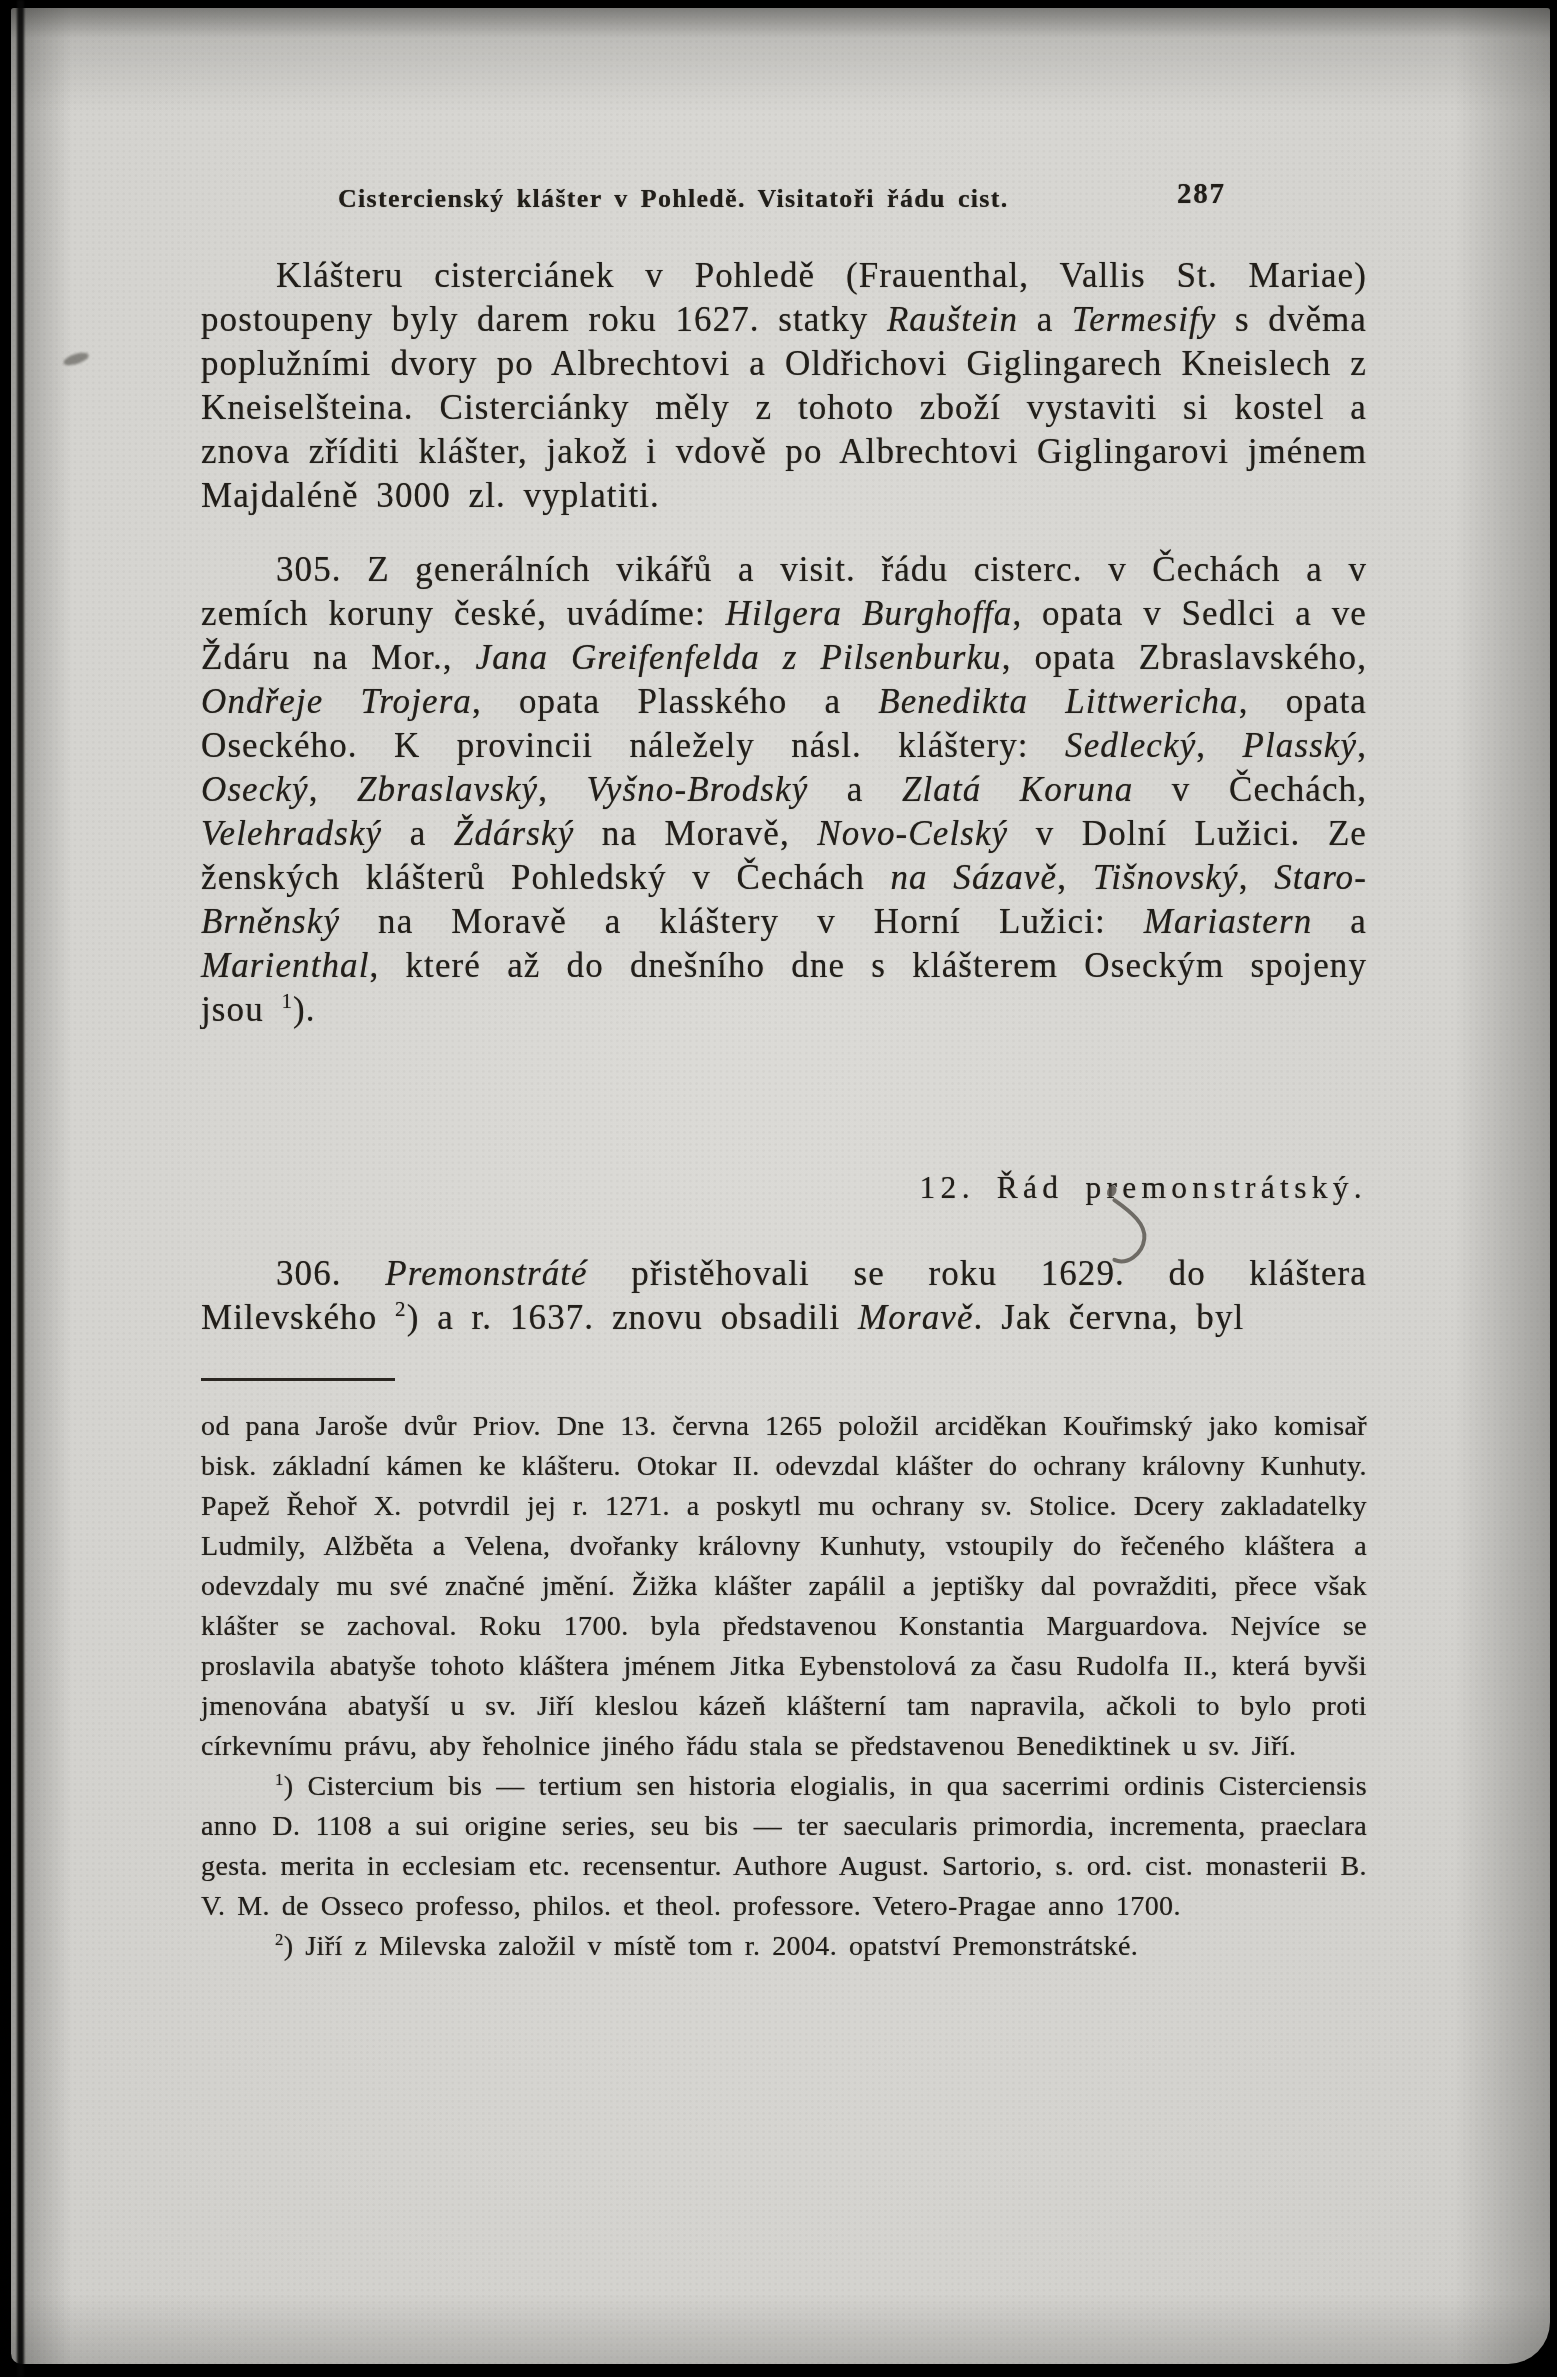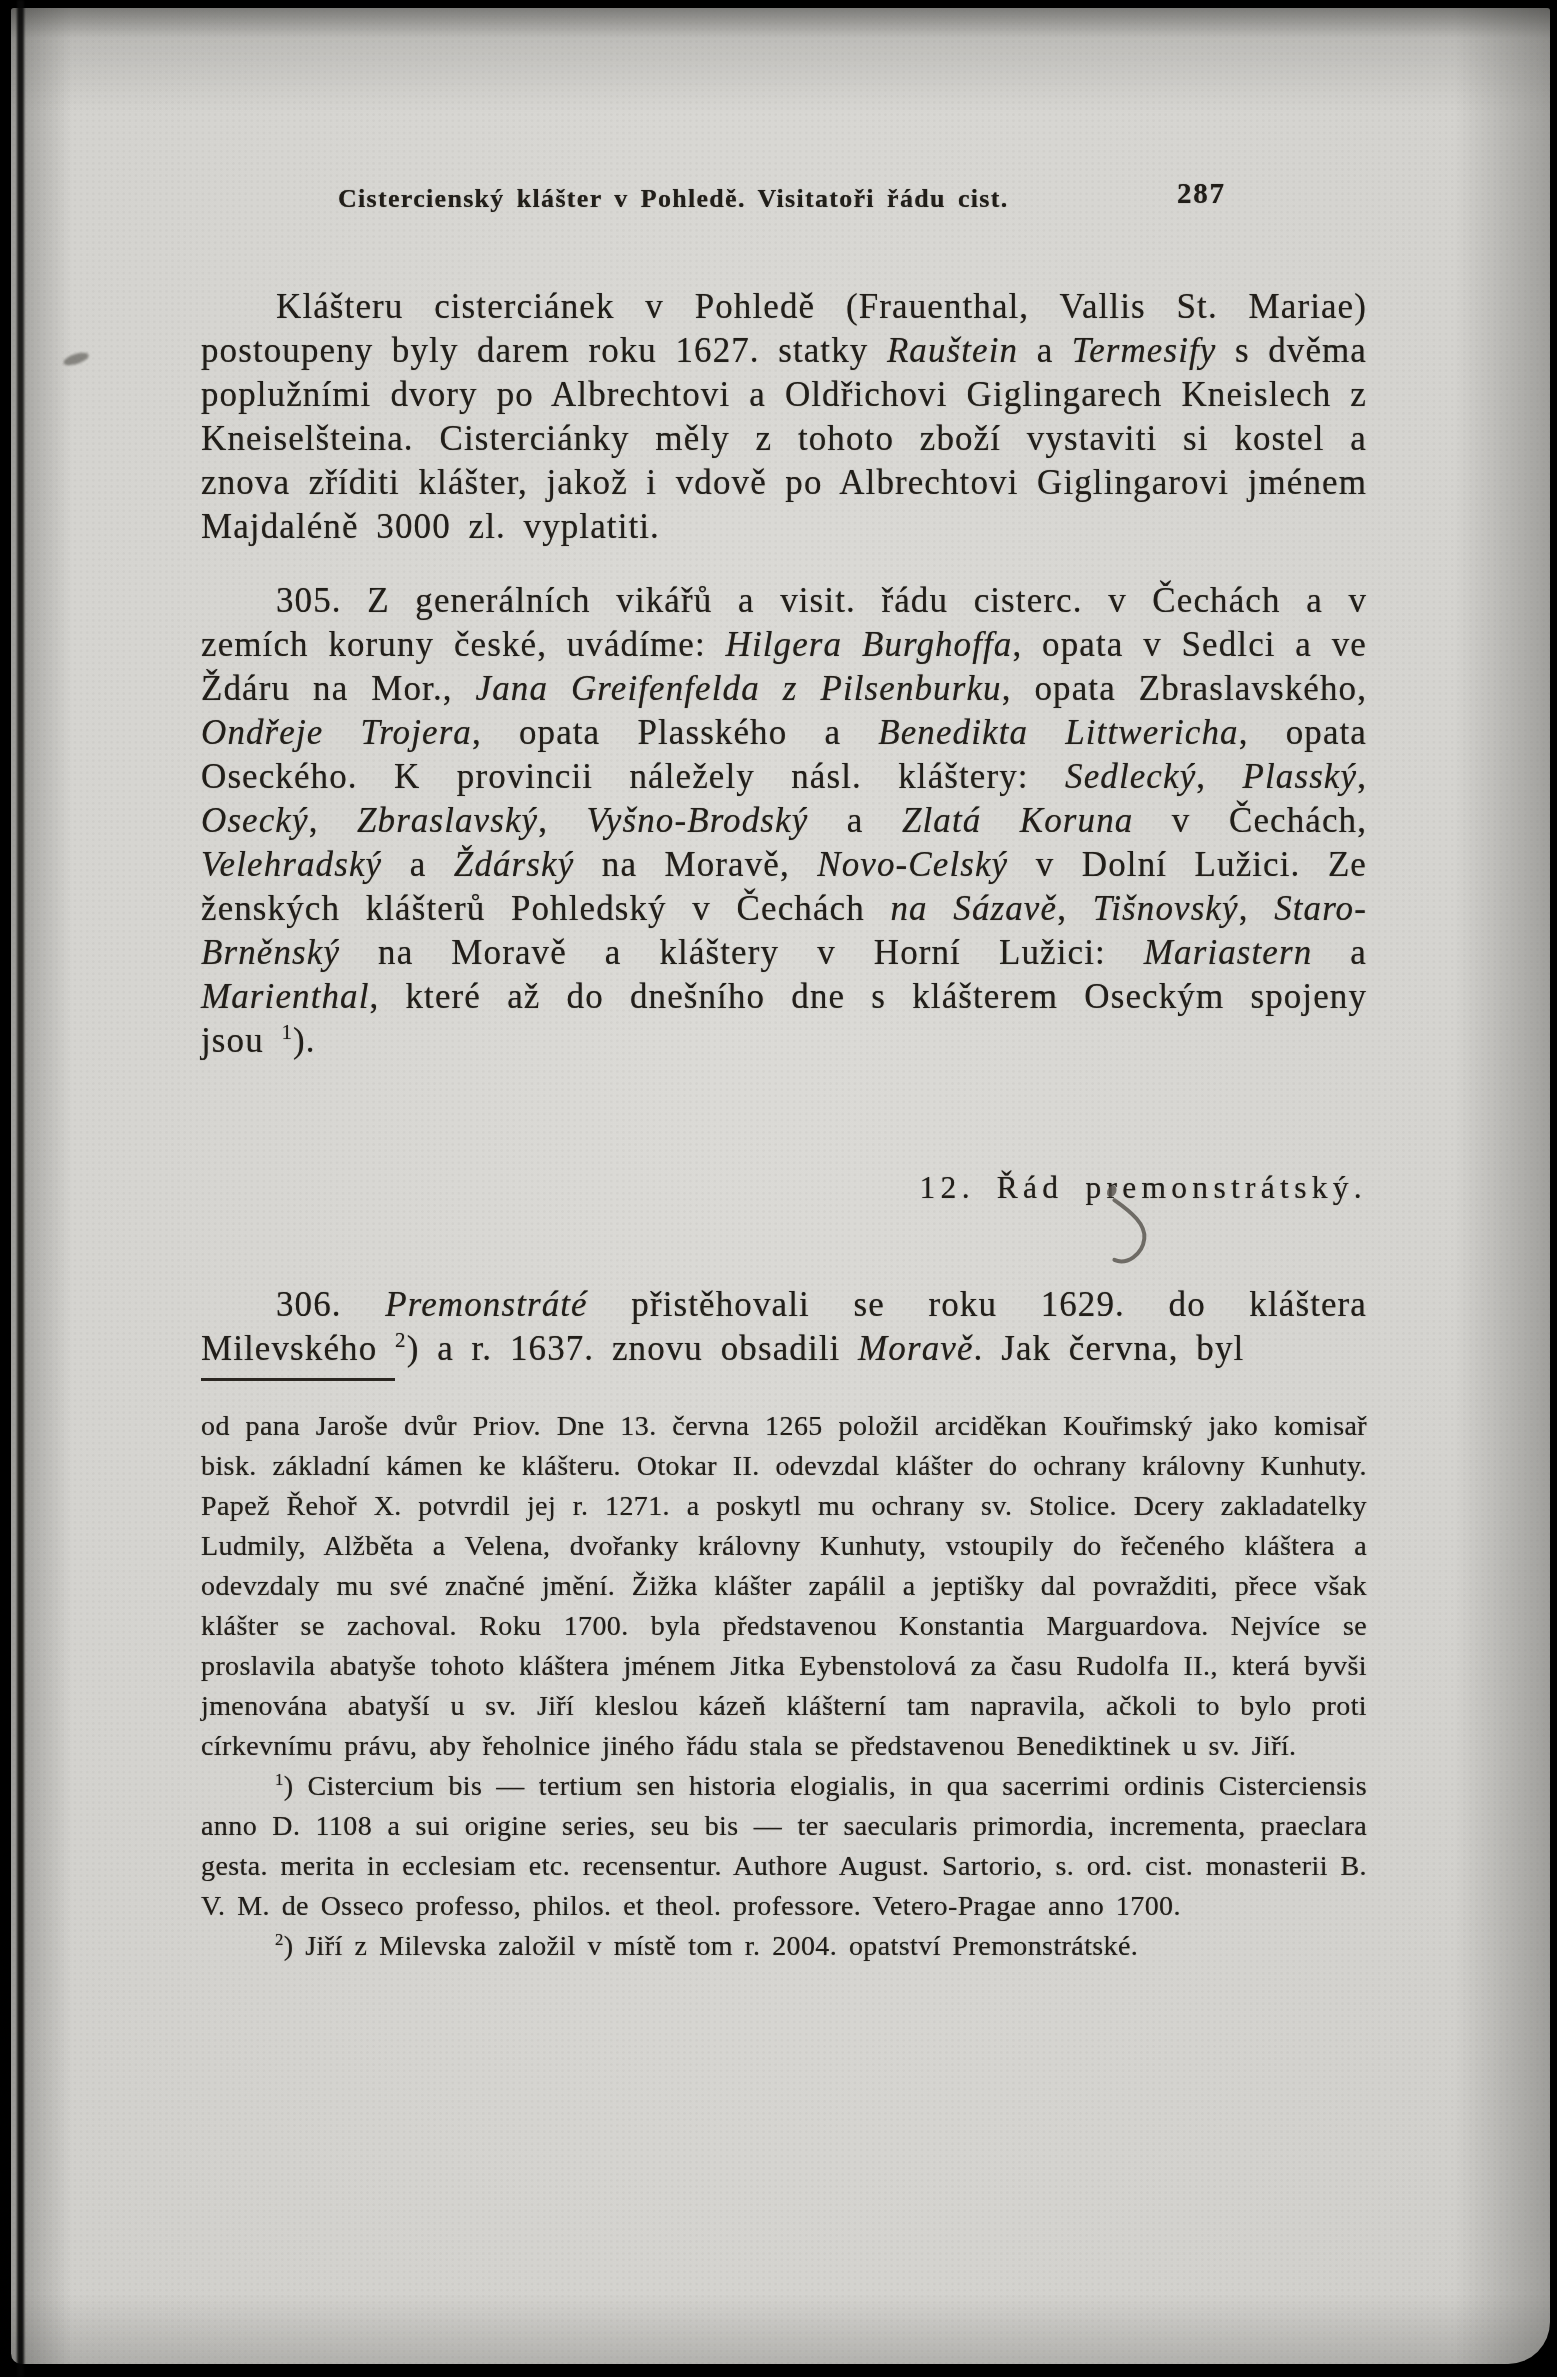--- a/index.html
+++ b/index.html
@@ -51,21 +51,21 @@
     position:absolute;left:976px;top:-3.5px;
     font-size:29px;font-weight:700;letter-spacing:1.8px;
   }
   .body-par{
     position:absolute;left:0;width:100%;
     margin:0;
     font-size:35px;line-height:44px;
     letter-spacing:1.1px;word-spacing:7.9px;
     text-align:justify;
   }
-  .indent{text-indent:75px;margin-top:31px;}
+  .indent{text-indent:75px;}
   .par-1{top:254px;}
   .par-305{top:548px;}
   .section-heading{
     position:absolute;top:1170px;left:0;width:100%;
     margin:0;
     font-size:31.5px;font-weight:400;letter-spacing:5.3px;word-spacing:8.8px;
     text-align:right;
   }
   .par-306{top:1252px;}
   .footnote-rule{

